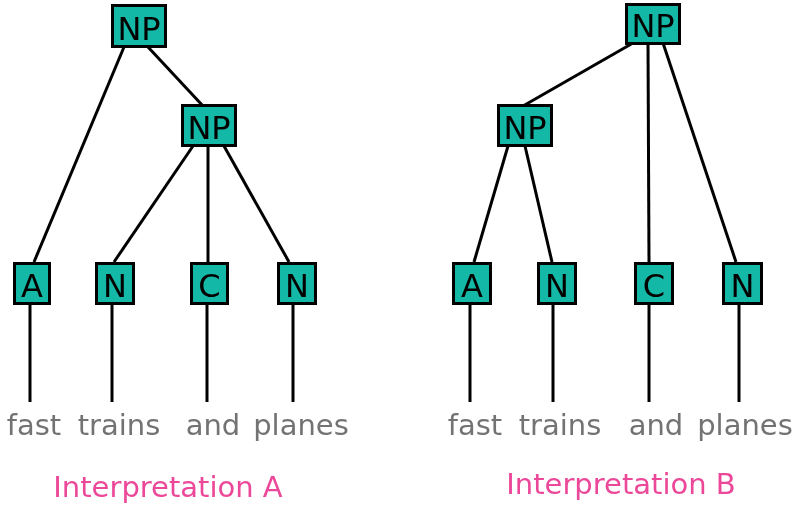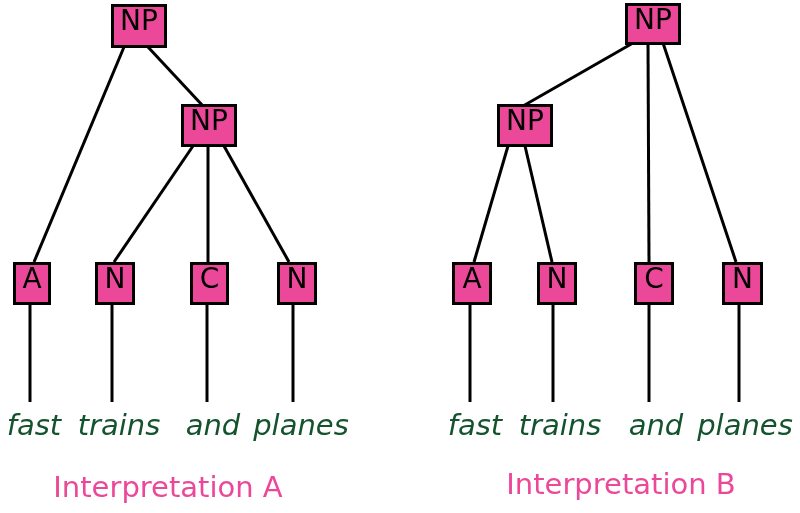--- a/index.html
+++ b/index.html
@@ -25,36 +25,35 @@
   }
   .edges line {
     stroke: #000000;
     stroke-width: 3;
     stroke-linecap: butt;
   }
   .node {
     position: absolute;
     box-sizing: border-box;
     border: 3px solid #000000;
-    background: #ec4899;
+    background: #14b8a6;
     display: flex;
-    align-items: flex-start;
+    align-items: flex-end;
     justify-content: center;
-    font-size: 28px;
+    font-size: 32px;
     line-height: 1;
     color: #000000;
   }
   .word {
     position: absolute;
     transform: translateX(-50%);
     font-size: 29px;
-    font-style: italic;
     line-height: 1;
     white-space: nowrap;
-    color: #14532d;
+    color: #737373;
     text-align: right;
   }
   .caption {
     position: absolute;
     transform: translateX(-50%);
     font-size: 29px;
     line-height: 1;
     white-space: nowrap;
     color: #ec4899;
   }

